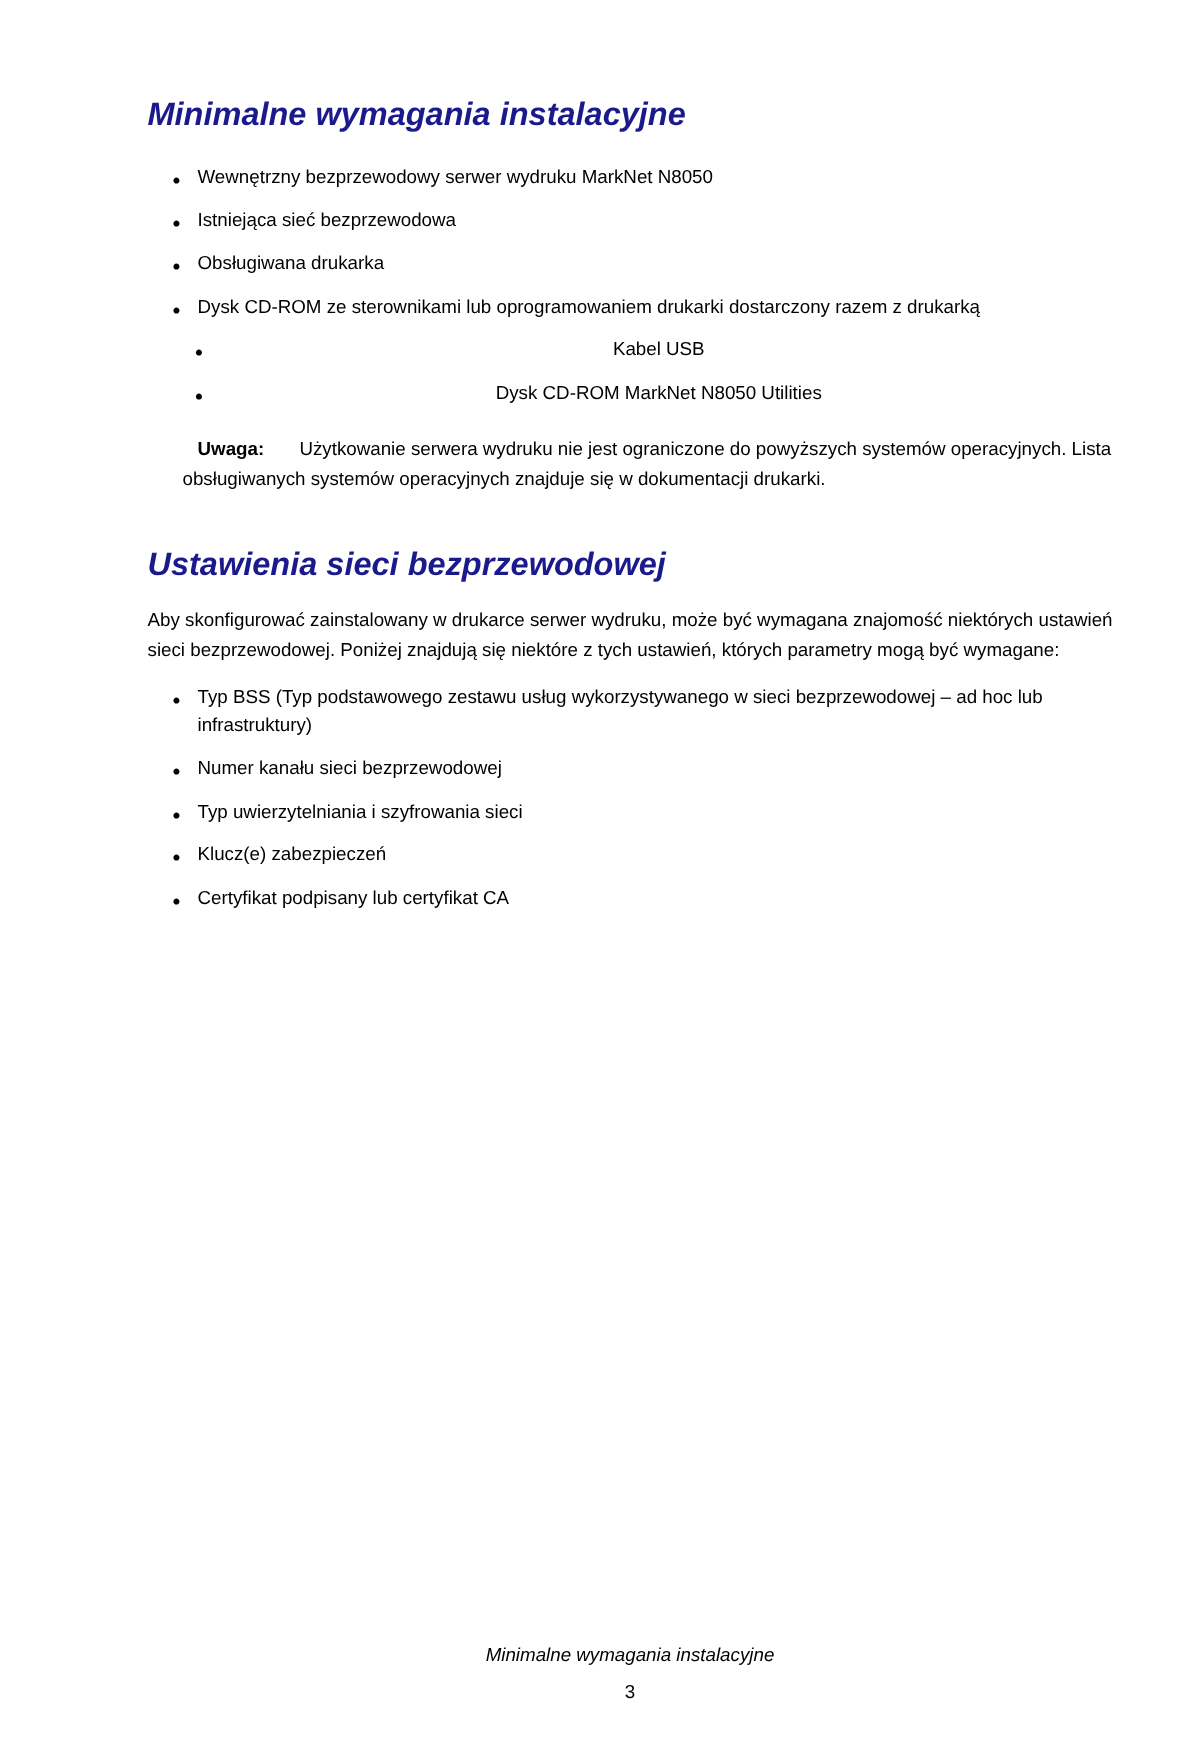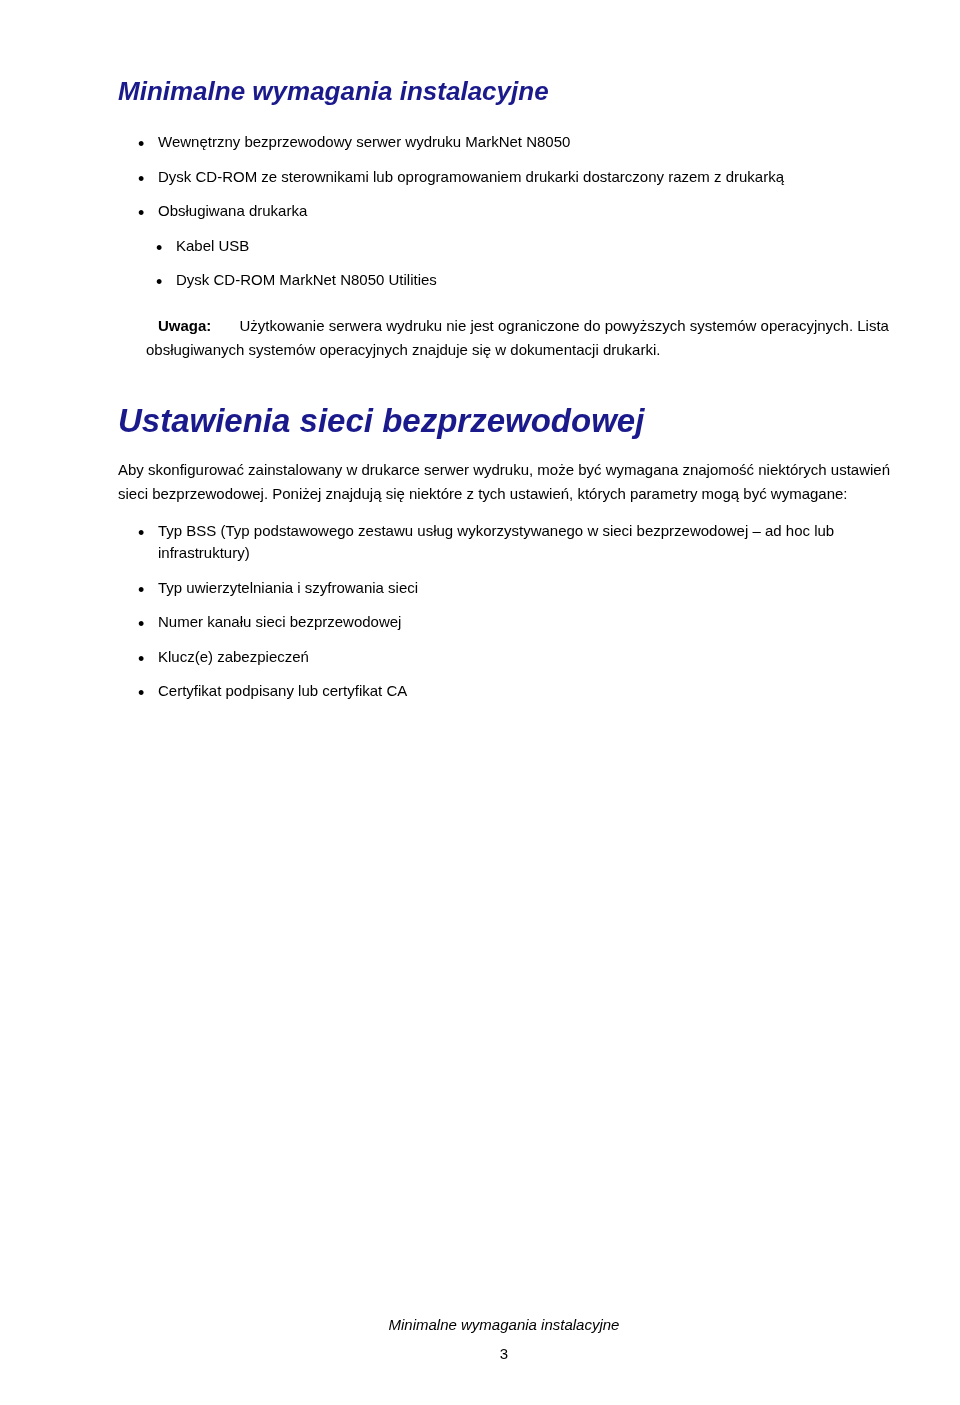--- a/index.html
+++ b/index.html
@@ -24,21 +24,21 @@
       font-weight: bold;
       font-size: 26px;
       color: #1a1a8c;
       margin-bottom: 24px;
     }
 
     h2.section-title {
       font-family: Arial, Helvetica, sans-serif;
       font-style: italic;
       font-weight: bold;
-      font-size: 33px;
+      font-size: 26px;
       color: #1a1a8c;
       margin-top: 40px;
       margin-bottom: 18px;
     }
 
     .bullet-list {
       list-style: none;
       padding-left: 0;
       margin-bottom: 10px;
     }
@@ -55,20 +55,21 @@
       position: absolute;
       left: 8px;
       top: 0;
       font-size: 18px;
       color: #000;
     }
 
     .bullet-list.sub-list {
       margin-left: 30px;
       margin-top: 4px;
+      text-align: center;
     }
 
     .intro-paragraph {
       margin-bottom: 14px;
       line-height: 1.6;
     }
 
     .note-block {
       margin: 22px 0 22px 40px;
       line-height: 1.6;
@@ -113,42 +114,43 @@
   </style>
 </head>
 <body>
 
 <div class="page-wrapper">
 
   <h1 class="section-title">Minimalne wymagania instalacyjne</h1>
 
   <ul class="bullet-list">
     <li>Wewnętrzny bezprzewodowy serwer wydruku MarkNet N8050</li>
+    <li>Istniejąca sieć bezprzewodowa</li>
+    <li>Obsługiwana drukarka</li>
     <li>Dysk CD-ROM ze sterownikami lub oprogramowaniem drukarki dostarczony razem z drukarką</li>
-    <li>Obsługiwana drukarka</li>
   </ul>
 
 
   <ul class="bullet-list sub-list">
     <li>Kabel USB</li>
     <li>Dysk CD-ROM MarkNet N8050 Utilities</li>
   </ul>
 
   <div class="note-block">
     <span class="note-label">Uwaga:</span><span class="note-text"> Użytkowanie serwera wydruku nie jest ograniczone do powyższych systemów operacyjnych. Lista obsługiwanych systemów operacyjnych znajduje się w dokumentacji drukarki.</span>
   </div>
 
   <h2 class="section-title">Ustawienia sieci bezprzewodowej</h2>
 
   <p class="section-body-paragraph">Aby skonfigurować zainstalowany w drukarce serwer wydruku, może być wymagana znajomość niektórych ustawień sieci bezprzewodowej. Poniżej znajdują się niektóre z tych ustawień, których parametry mogą być wymagane:</p>
 
   <ul class="bullet-list">
     <li>Typ BSS (Typ podstawowego zestawu usług wykorzystywanego w sieci bezprzewodowej – ad hoc lub infrastruktury)</li>
+    <li>Numer kanału sieci bezprzewodowej</li>
     <li>Typ uwierzytelniania i szyfrowania sieci</li>
-    <li>Numer kanału sieci bezprzewodowej</li>
     <li>Klucz(e) zabezpieczeń</li>
     <li>Certyfikat podpisany lub certyfikat CA</li>
   </ul>
 
   <div class="footer">
     <div class="footer-title">Minimalne wymagania instalacyjne</div>
     <div class="footer-page">3</div>
   </div>
 
 </div>

